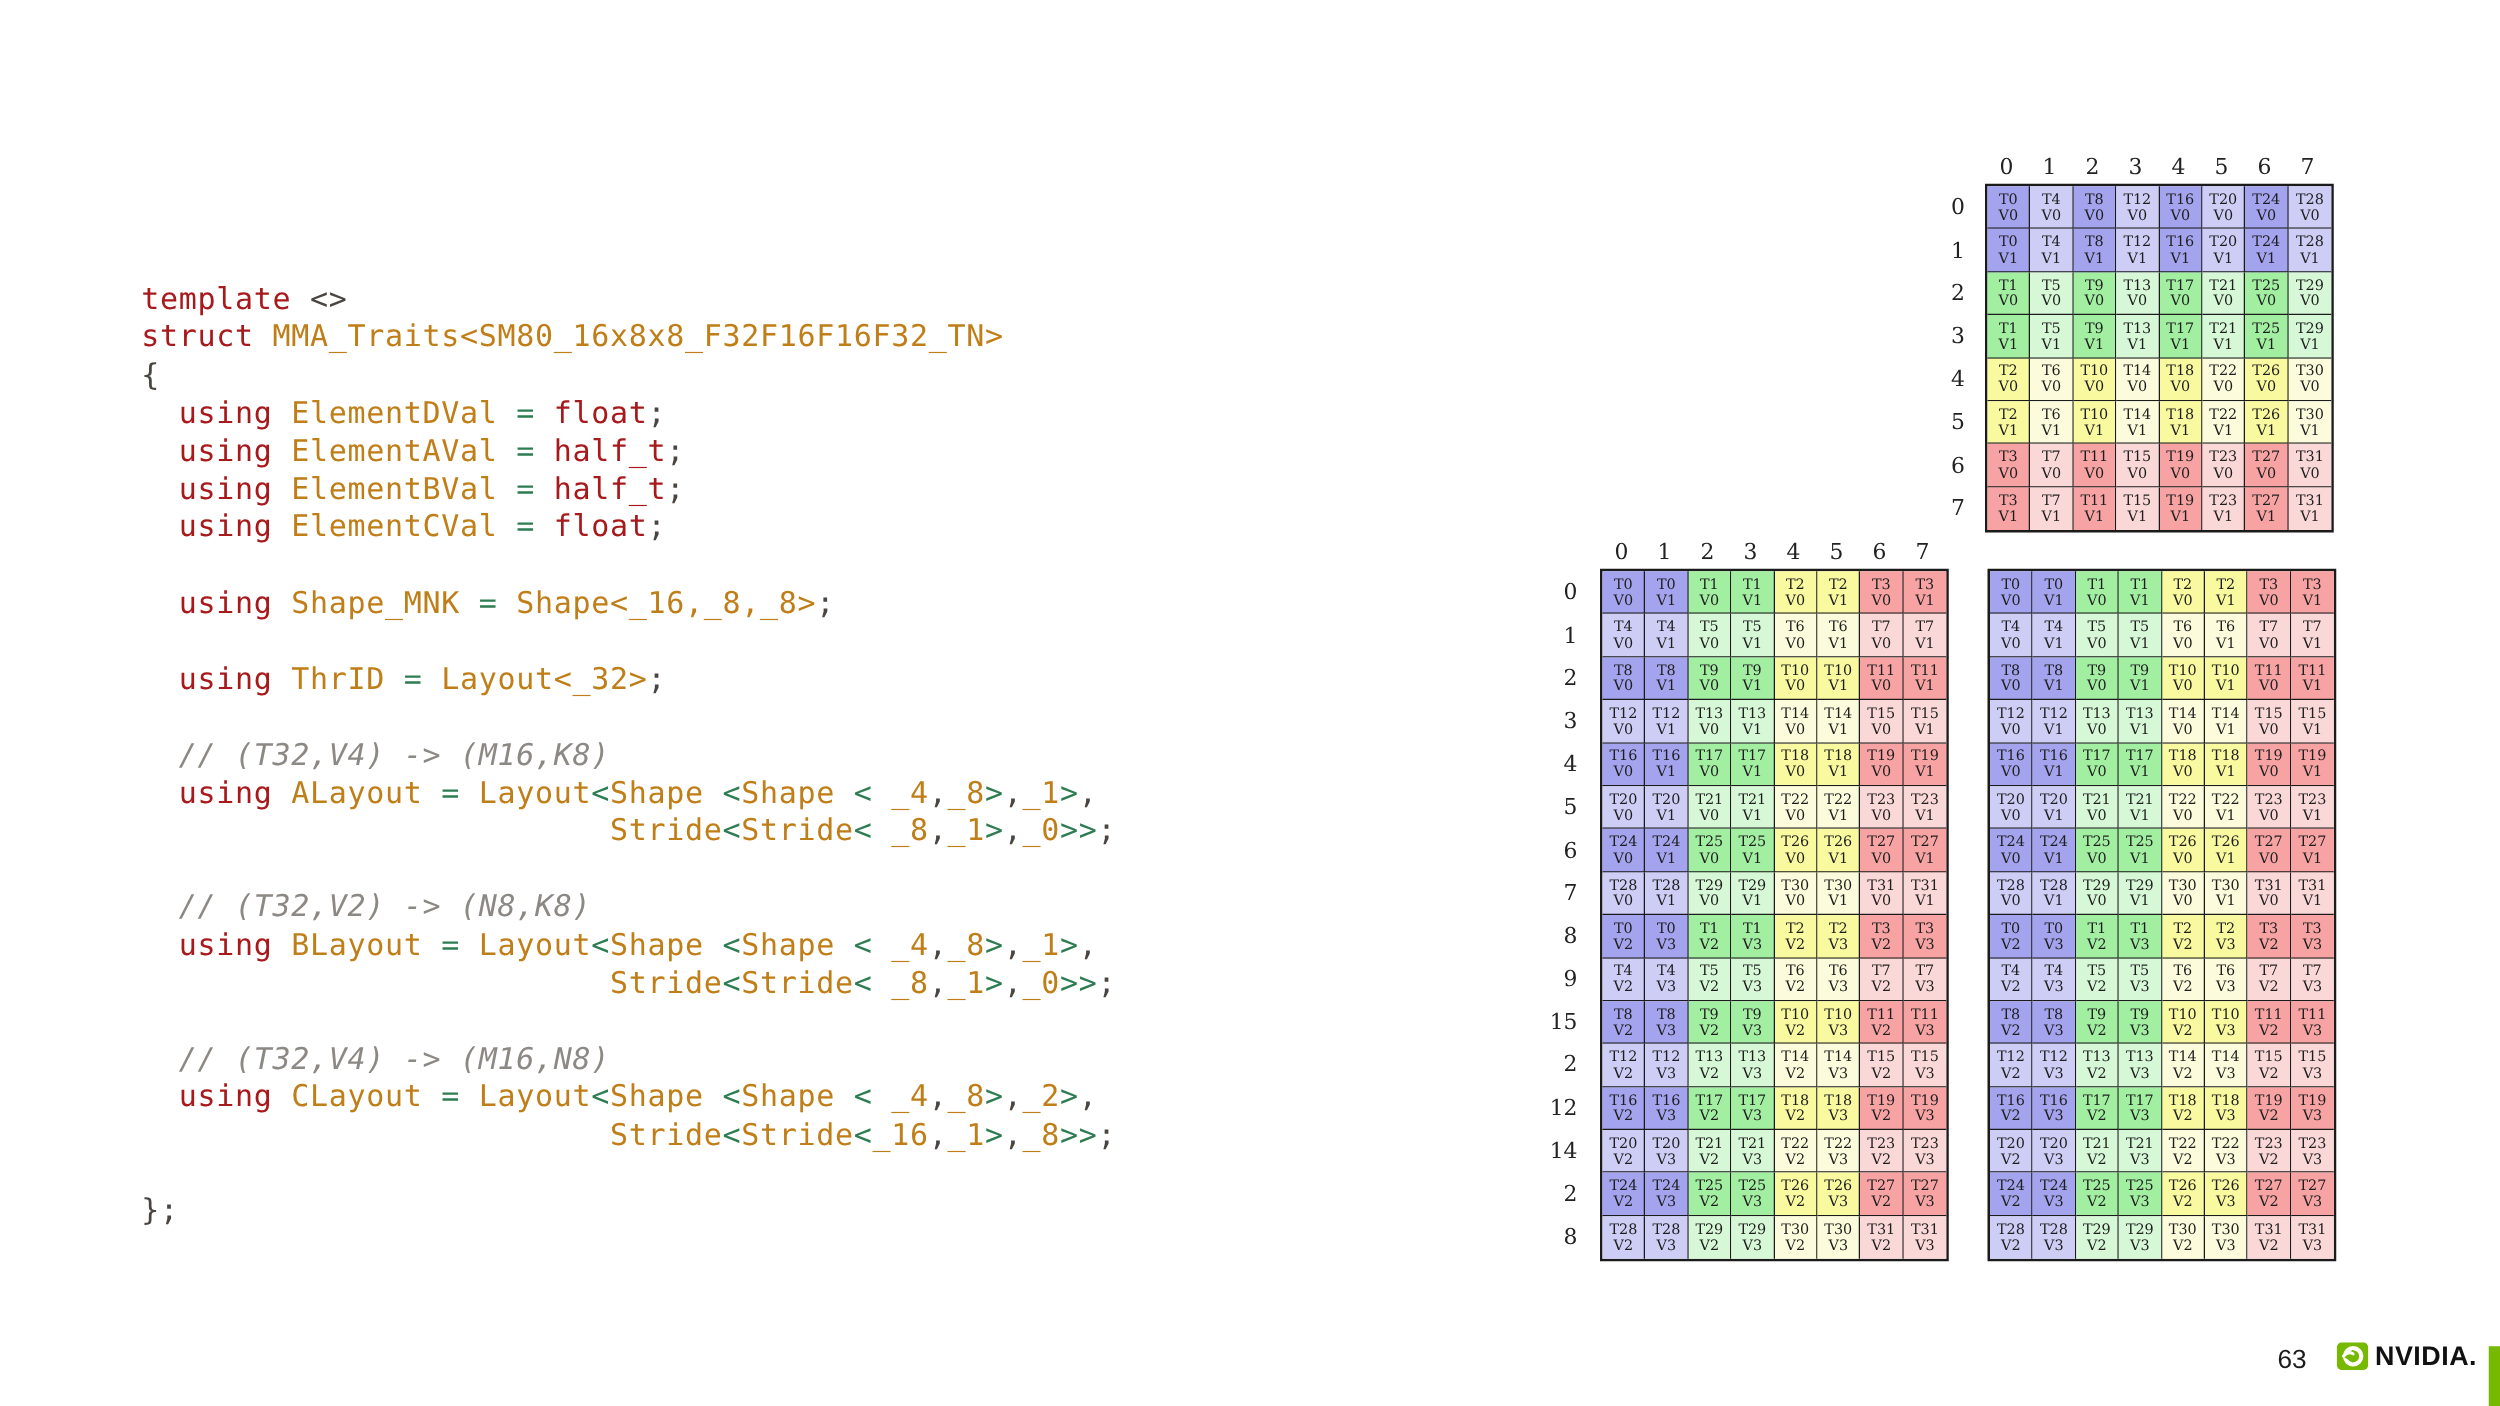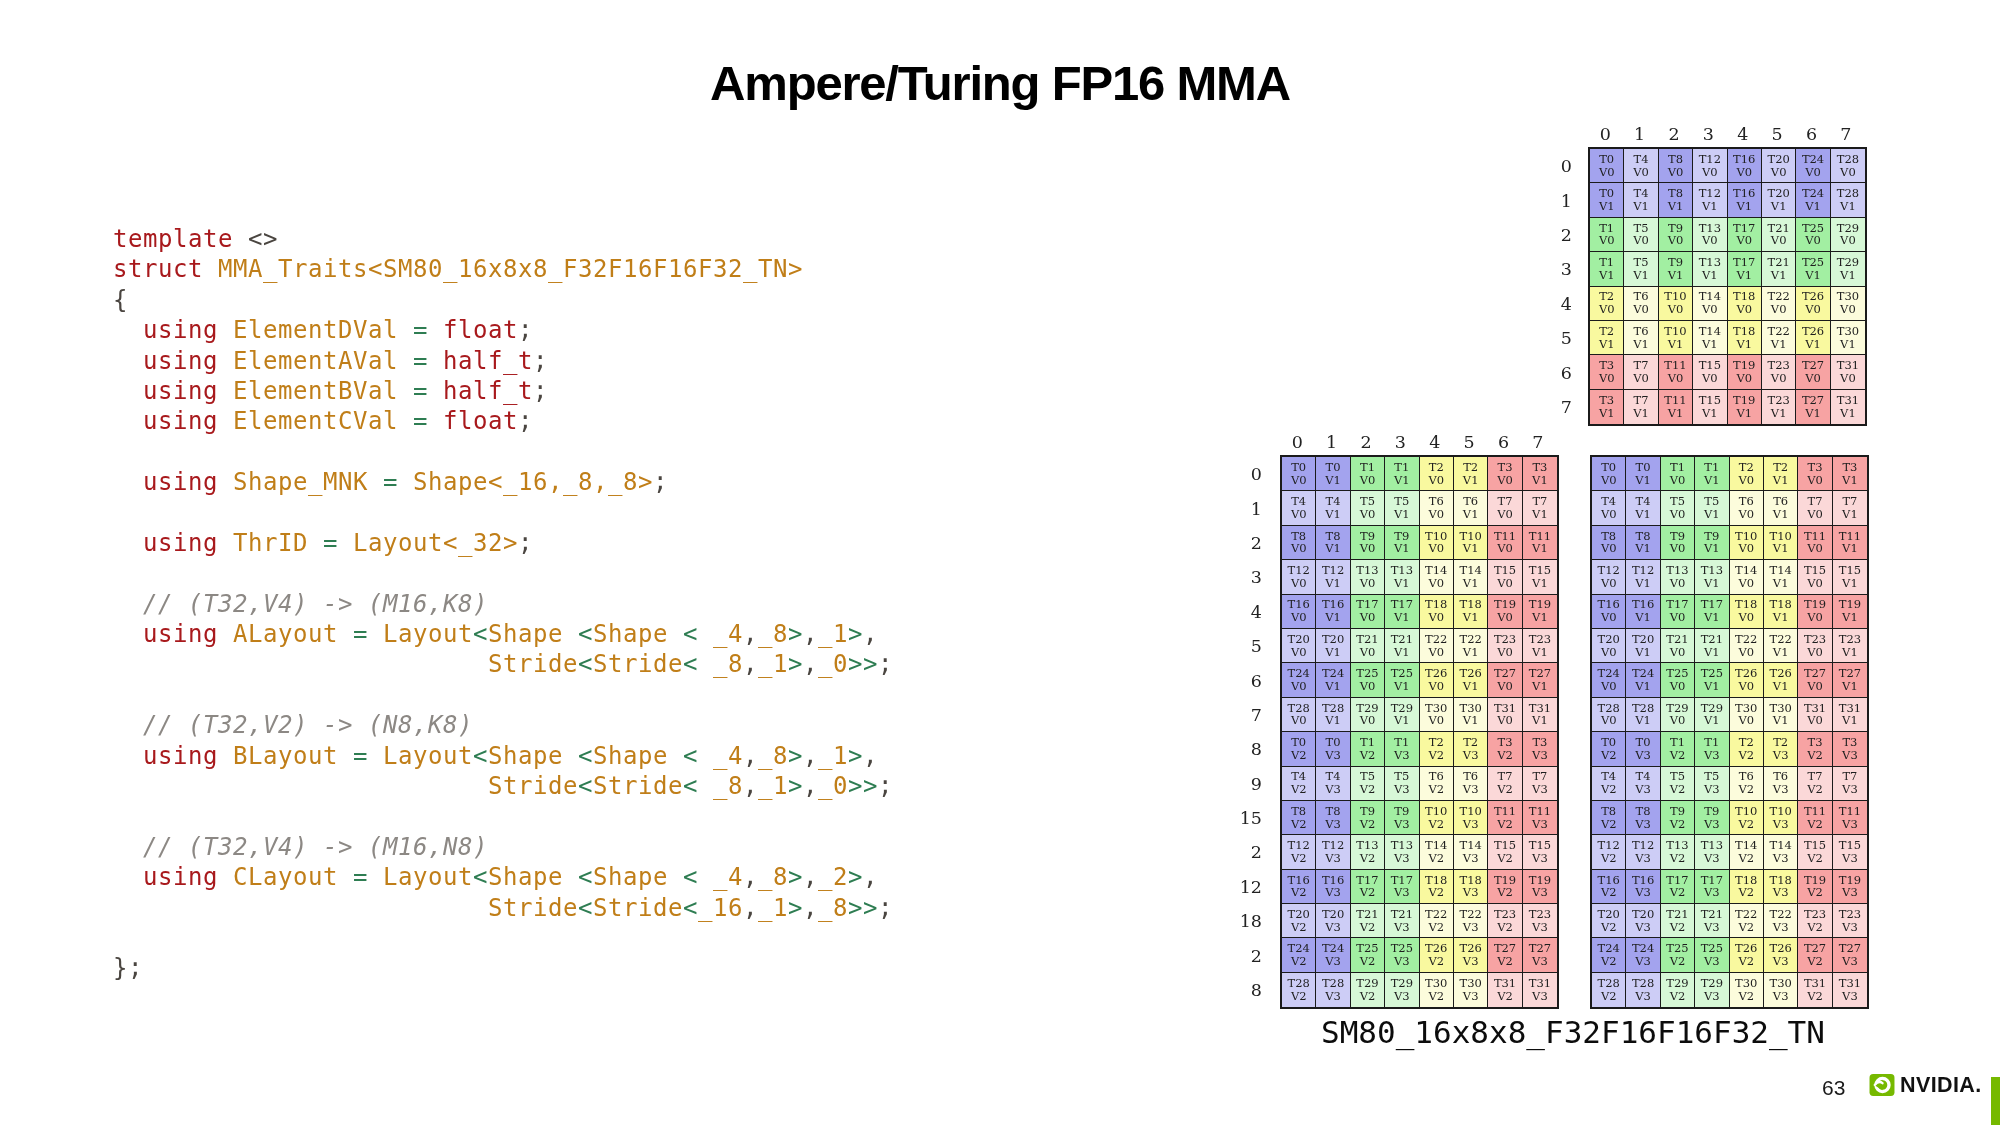--- a/index.html
+++ b/index.html
@@ -44,21 +44,20 @@
   .logo { position:absolute; left:1869px; top:1072px; display:flex; align-items:center; gap:5px; }
   .logo svg { display:block; }
   .logo-text { font-size:21.5px; font-weight:700; letter-spacing:0.4px; color:#111; }
   .green-bar { position:absolute; left:1991px; top:1077px; width:9px; height:48px; background:var(--nv-green); }
 </style>
 </head>
 <body>
 
 <div class="slide">
 
-  <div class="title">Ampere/Turing FP16 MMA</div>
 
   <div class="code"><div class="code-line"><span class="tok-k">template</span><span class="tok-p"> &lt;&gt;</span></div><div class="code-line"><span class="tok-k">struct</span><span class="tok-p"> </span><span class="tok-o">MMA_Traits&lt;SM80_16x8x8_F32F16F16F32_TN&gt;</span></div><div class="code-line"><span class="tok-p">{</span></div><div class="code-line"><span class="tok-p">  </span><span class="tok-k">using</span><span class="tok-p"> </span><span class="tok-o">ElementDVal</span><span class="tok-p"> </span><span class="tok-g">=</span><span class="tok-p"> </span><span class="tok-k">float</span><span class="tok-p">;</span></div><div class="code-line"><span class="tok-p">  </span><span class="tok-k">using</span><span class="tok-p"> </span><span class="tok-o">ElementAVal</span><span class="tok-p"> </span><span class="tok-g">=</span><span class="tok-p"> </span><span class="tok-k">half_t</span><span class="tok-p">;</span></div><div class="code-line"><span class="tok-p">  </span><span class="tok-k">using</span><span class="tok-p"> </span><span class="tok-o">ElementBVal</span><span class="tok-p"> </span><span class="tok-g">=</span><span class="tok-p"> </span><span class="tok-k">half_t</span><span class="tok-p">;</span></div><div class="code-line"><span class="tok-p">  </span><span class="tok-k">using</span><span class="tok-p"> </span><span class="tok-o">ElementCVal</span><span class="tok-p"> </span><span class="tok-g">=</span><span class="tok-p"> </span><span class="tok-k">float</span><span class="tok-p">;</span></div><div class="code-line"> </div><div class="code-line"><span class="tok-p">  </span><span class="tok-k">using</span><span class="tok-p"> </span><span class="tok-o">Shape_MNK</span><span class="tok-p"> </span><span class="tok-g">=</span><span class="tok-p"> </span><span class="tok-o">Shape&lt;_16,_8,_8&gt;</span><span class="tok-p">;</span></div><div class="code-line"> </div><div class="code-line"><span class="tok-p">  </span><span class="tok-k">using</span><span class="tok-p"> </span><span class="tok-o">ThrID</span><span class="tok-p"> </span><span class="tok-g">=</span><span class="tok-p"> </span><span class="tok-o">Layout&lt;_32&gt;</span><span class="tok-p">;</span></div><div class="code-line"> </div><div class="code-line"><span class="tok-c">  // (T32,V4) -&gt; (M16,K8)</span></div><div class="code-line"><span class="tok-p">  </span><span class="tok-k">using</span><span class="tok-p"> </span><span class="tok-o">ALayout</span><span class="tok-p"> </span><span class="tok-g">=</span><span class="tok-p"> </span><span class="tok-o">Layout</span><span class="tok-g">&lt;</span><span class="tok-o">Shape</span><span class="tok-p"> </span><span class="tok-g">&lt;</span><span class="tok-o">Shape</span><span class="tok-p"> </span><span class="tok-g">&lt;</span><span class="tok-p"> </span><span class="tok-o">_4</span><span class="tok-p">,</span><span class="tok-o">_8</span><span class="tok-g">&gt;</span><span class="tok-p">,</span><span class="tok-o">_1</span><span class="tok-g">&gt;</span><span class="tok-p">,</span></div><div class="code-line"><span class="tok-p">                         </span><span class="tok-o">Stride</span><span class="tok-g">&lt;</span><span class="tok-o">Stride</span><span class="tok-g">&lt;</span><span class="tok-p"> </span><span class="tok-o">_8</span><span class="tok-p">,</span><span class="tok-o">_1</span><span class="tok-g">&gt;</span><span class="tok-p">,</span><span class="tok-o">_0</span><span class="tok-g">&gt;&gt;</span><span class="tok-p">;</span></div><div class="code-line"> </div><div class="code-line"><span class="tok-c">  // (T32,V2) -&gt; (N8,K8)</span></div><div class="code-line"><span class="tok-p">  </span><span class="tok-k">using</span><span class="tok-p"> </span><span class="tok-o">BLayout</span><span class="tok-p"> </span><span class="tok-g">=</span><span class="tok-p"> </span><span class="tok-o">Layout</span><span class="tok-g">&lt;</span><span class="tok-o">Shape</span><span class="tok-p"> </span><span class="tok-g">&lt;</span><span class="tok-o">Shape</span><span class="tok-p"> </span><span class="tok-g">&lt;</span><span class="tok-p"> </span><span class="tok-o">_4</span><span class="tok-p">,</span><span class="tok-o">_8</span><span class="tok-g">&gt;</span><span class="tok-p">,</span><span class="tok-o">_1</span><span class="tok-g">&gt;</span><span class="tok-p">,</span></div><div class="code-line"><span class="tok-p">                         </span><span class="tok-o">Stride</span><span class="tok-g">&lt;</span><span class="tok-o">Stride</span><span class="tok-g">&lt;</span><span class="tok-p"> </span><span class="tok-o">_8</span><span class="tok-p">,</span><span class="tok-o">_1</span><span class="tok-g">&gt;</span><span class="tok-p">,</span><span class="tok-o">_0</span><span class="tok-g">&gt;&gt;</span><span class="tok-p">;</span></div><div class="code-line"> </div><div class="code-line"><span class="tok-c">  // (T32,V4) -&gt; (M16,N8)</span></div><div class="code-line"><span class="tok-p">  </span><span class="tok-k">using</span><span class="tok-p"> </span><span class="tok-o">CLayout</span><span class="tok-p"> </span><span class="tok-g">=</span><span class="tok-p"> </span><span class="tok-o">Layout</span><span class="tok-g">&lt;</span><span class="tok-o">Shape</span><span class="tok-p"> </span><span class="tok-g">&lt;</span><span class="tok-o">Shape</span><span class="tok-p"> </span><span class="tok-g">&lt;</span><span class="tok-p"> </span><span class="tok-o">_4</span><span class="tok-p">,</span><span class="tok-o">_8</span><span class="tok-g">&gt;</span><span class="tok-p">,</span><span class="tok-o">_2</span><span class="tok-g">&gt;</span><span class="tok-p">,</span></div><div class="code-line"><span class="tok-p">                         </span><span class="tok-o">Stride</span><span class="tok-g">&lt;</span><span class="tok-o">Stride</span><span class="tok-g">&lt;</span><span class="tok-o">_16</span><span class="tok-p">,</span><span class="tok-o">_1</span><span class="tok-g">&gt;</span><span class="tok-p">,</span><span class="tok-o">_8</span><span class="tok-g">&gt;&gt;</span><span class="tok-p">;</span></div><div class="code-line"> </div><div class="code-line"><span class="tok-p">};</span></div></div>
 
   <div class="col-headers" style="left:1588px; top:116px; height:28px;">
       <div style="width: 34.4px;">0</div>
       <div style="width: 34.4px;">1</div>
       <div style="width: 34.4px;">2</div>
       <div style="width: 34.4px;">3</div>
       <div style="width: 34.4px;">4</div>
       <div style="width: 34.4px;">5</div>
@@ -223,21 +222,21 @@
       <div style="height: 34.4px;">3</div>
       <div style="height: 34.4px;">4</div>
       <div style="height: 34.4px;">5</div>
       <div style="height: 34.4px;">6</div>
       <div style="height: 34.4px;">7</div>
       <div style="height: 34.4px;">8</div>
       <div style="height: 34.4px;">9</div>
       <div style="height: 34.4px;">15</div>
       <div style="height: 34.4px;">2</div>
       <div style="height: 34.4px;">12</div>
-      <div style="height: 34.4px;">18</div>
+      <div style="height: 34.4px;">14</div>
       <div style="height: 34.4px;">2</div>
       <div style="height: 34.4px;">8</div>
     </div>
   <div class="grid" style="left:1280px; top:455px; grid-template-columns:repeat(8,34.4px); grid-template-rows:repeat(16,34.4px);">
       <div class="cell" style="background: rgb(163, 163, 238);">T0
 V0</div>
       <div class="cell" style="background: rgb(163, 163, 238);">T0
 V1</div>
       <div class="cell" style="background: rgb(162, 239, 162);">T1
 V0</div>
@@ -745,21 +744,20 @@
       <div class="cell lr" style="background: rgb(252, 252, 220);">T30
 V2</div>
       <div class="cell lr" style="background: rgb(252, 252, 220);">T30
 V3</div>
       <div class="cell lr" style="background: rgb(251, 216, 216);">T31
 V2</div>
       <div class="cell lc lr" style="background: rgb(251, 216, 216);">T31
 V3</div>
     </div>
 
-  <div class="caption">SM80_16x8x8_F32F16F16F32_TN</div>
 
   <div class="page-num">63</div>
 
   <div class="logo">
     <span>
       <svg width="26" height="26" viewBox="0 0 100 100">
         <rect x="2" y="8" width="96" height="84" rx="14" fill="#76B900"></rect>
         <circle cx="52" cy="50" r="25" fill="none" stroke="#ffffff" stroke-width="13"></circle>
         <path d="M20 50 L52 30 L52 70 Z" fill="#76B900"></path>
         <path d="M22 50 Q38 32 52 43" fill="none" stroke="#ffffff" stroke-width="9" stroke-linecap="round"></path>

